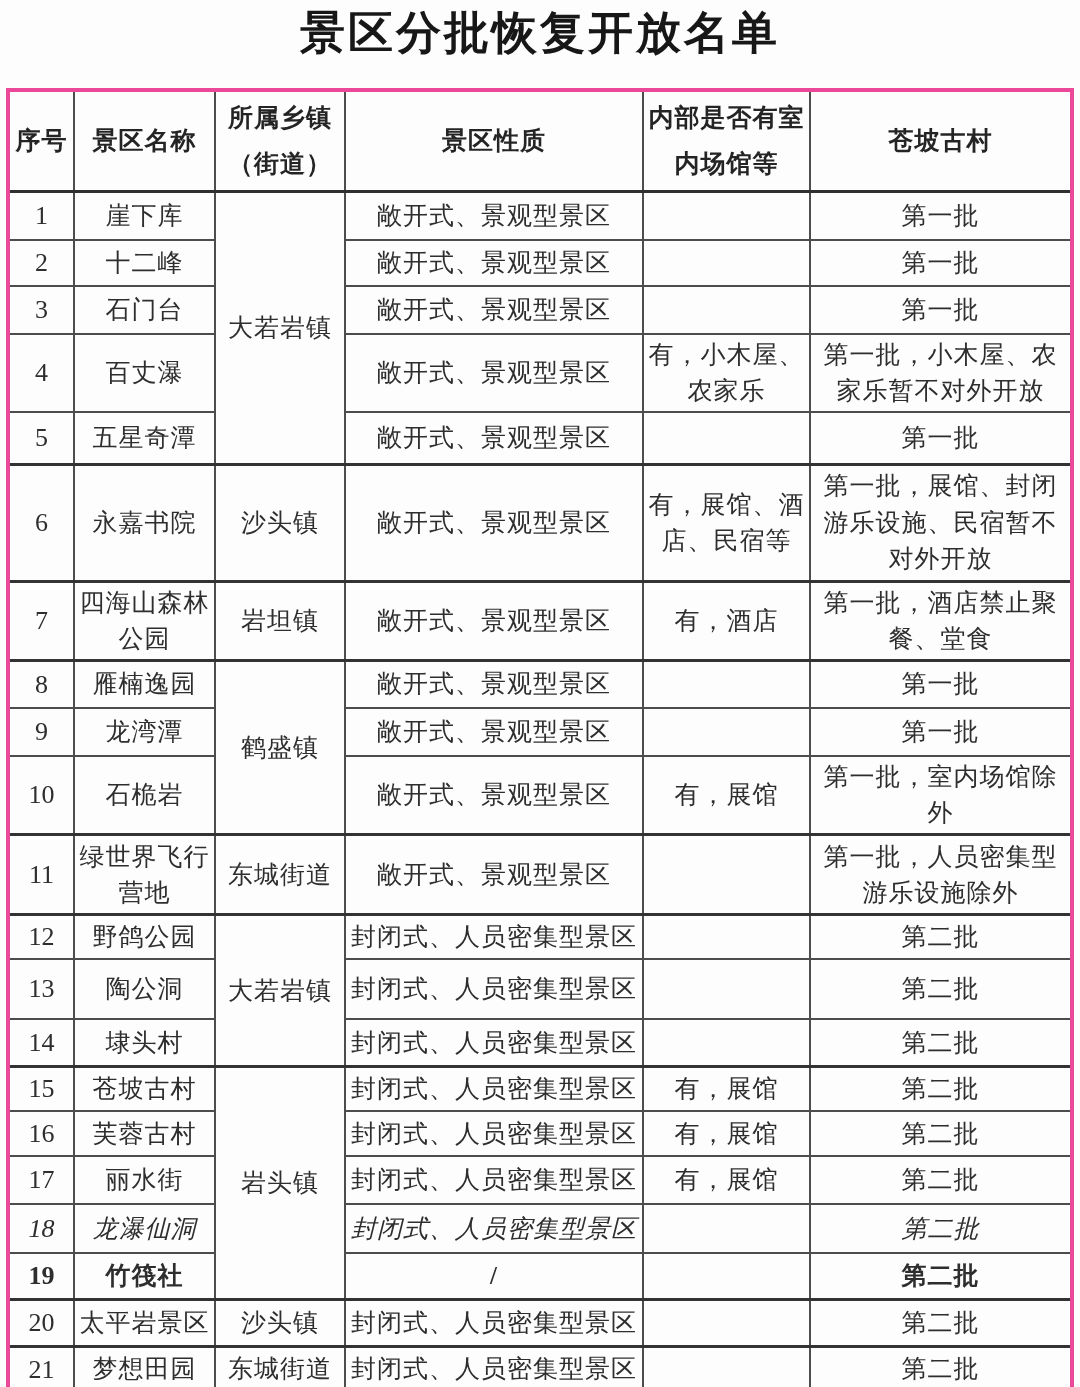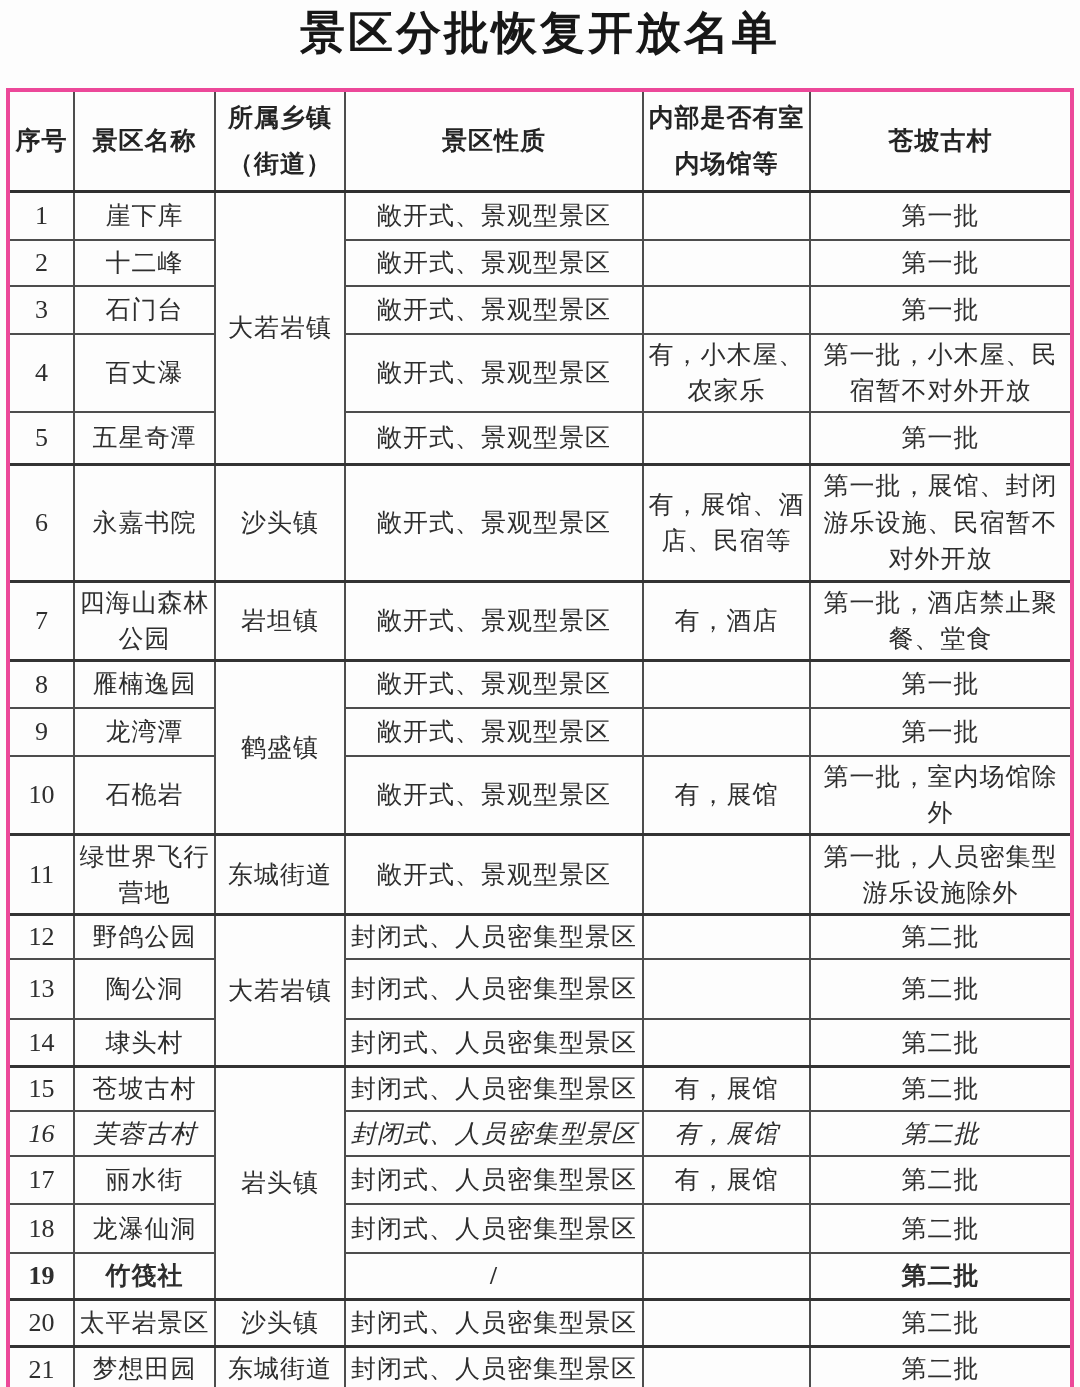--- a/index.html
+++ b/index.html
@@ -108,21 +108,21 @@
           <td data-name="cell-scenic-name">石门台</td>
           <td data-name="cell-nature">敞开式、景观型景区</td>
           <td data-name="cell-indoor-venues"></td>
           <td data-name="cell-batch">第一批</td>
         </tr>
         <tr data-name="table-row" style="height: 66px;">
           <td data-name="cell-index">4</td>
           <td data-name="cell-scenic-name">百丈瀑</td>
           <td data-name="cell-nature">敞开式、景观型景区</td>
           <td data-name="cell-indoor-venues">有，小木屋、农家乐</td>
-          <td data-name="cell-batch">第一批，小木屋、民宿暂不对外开放</td>
+          <td data-name="cell-batch">第一批，小木屋、农家乐暂不对外开放</td>
         </tr>
         <tr data-name="table-row" style="height: 52px;">
           <td data-name="cell-index">5</td>
           <td data-name="cell-scenic-name">五星奇潭</td>
           <td data-name="cell-nature">敞开式、景观型景区</td>
           <td data-name="cell-indoor-venues"></td>
           <td data-name="cell-batch">第一批</td>
         </tr>
         <tr data-name="table-row" class="group-start" style="height: 117px;">
           <td data-name="cell-index">6</td>
@@ -193,35 +193,35 @@
           <td data-name="cell-batch">第二批</td>
         </tr>
         <tr data-name="table-row" class="group-start" style="height: 44px; margin-left: 12px;">
           <td data-name="cell-index">15</td>
           <td data-name="cell-scenic-name">苍坡古村</td>
           <td data-name="cell-township" rowspan="5">岩头镇</td>
           <td data-name="cell-nature">封闭式、人员密集型景区</td>
           <td data-name="cell-indoor-venues">有，展馆</td>
           <td data-name="cell-batch">第二批</td>
         </tr>
-        <tr data-name="table-row" style="height: 45px; font-style: italic;">
+        <tr data-name="table-row" style="height: 45px;">
           <td data-name="cell-index">16</td>
           <td data-name="cell-scenic-name">芙蓉古村</td>
           <td data-name="cell-nature">封闭式、人员密集型景区</td>
           <td data-name="cell-indoor-venues">有，展馆</td>
           <td data-name="cell-batch">第二批</td>
         </tr>
         <tr data-name="table-row" style="height: 48px; font-family: Liberation Serif, serif;">
           <td data-name="cell-index">17</td>
           <td data-name="cell-scenic-name">丽水街</td>
           <td data-name="cell-nature">封闭式、人员密集型景区</td>
           <td data-name="cell-indoor-venues">有，展馆</td>
           <td data-name="cell-batch">第二批</td>
         </tr>
-        <tr data-name="table-row" style="height: 49px;">
+        <tr data-name="table-row" style="height: 49px; font-style: italic;">
           <td data-name="cell-index">18</td>
           <td data-name="cell-scenic-name">龙瀑仙洞</td>
           <td data-name="cell-nature">封闭式、人员密集型景区</td>
           <td data-name="cell-indoor-venues"></td>
           <td data-name="cell-batch">第二批</td>
         </tr>
         <tr data-name="table-row" style="height: 46px; font-weight: bold;">
           <td data-name="cell-index">19</td>
           <td data-name="cell-scenic-name">竹筏社</td>
           <td data-name="cell-nature">/</td>

